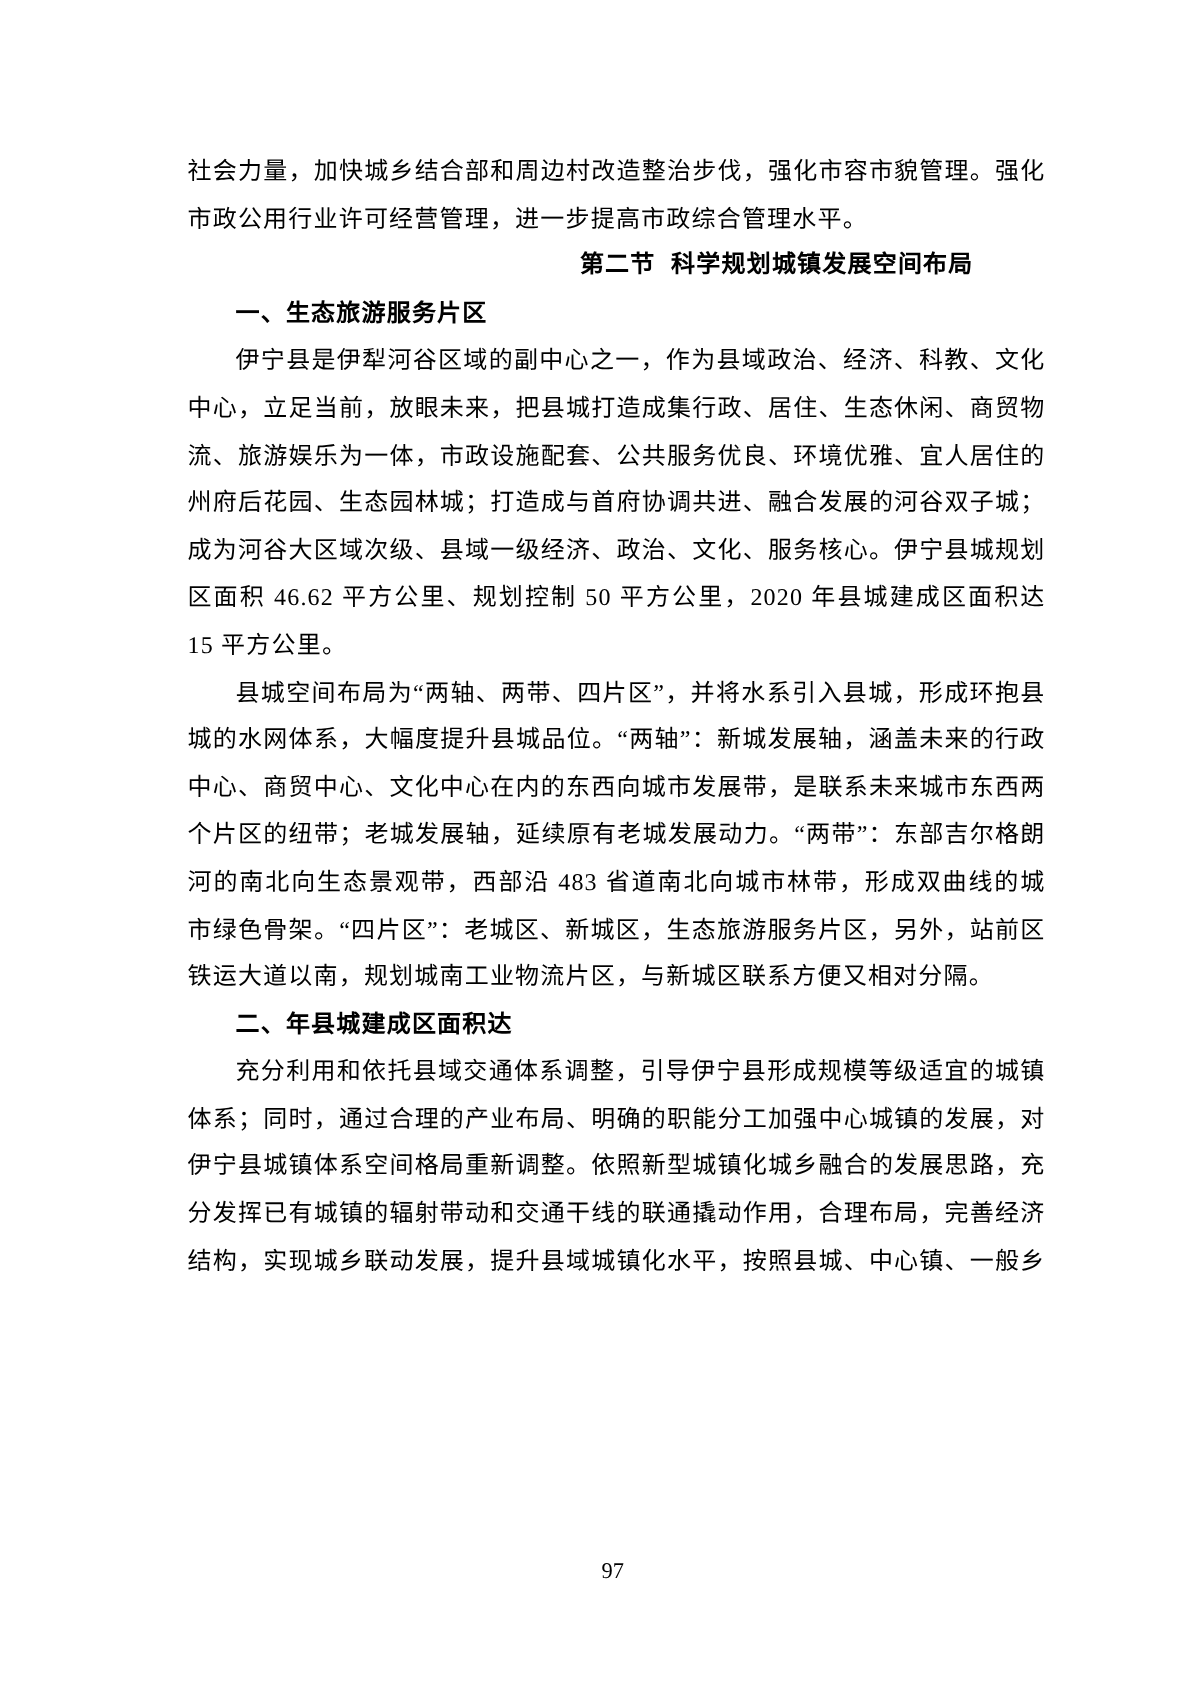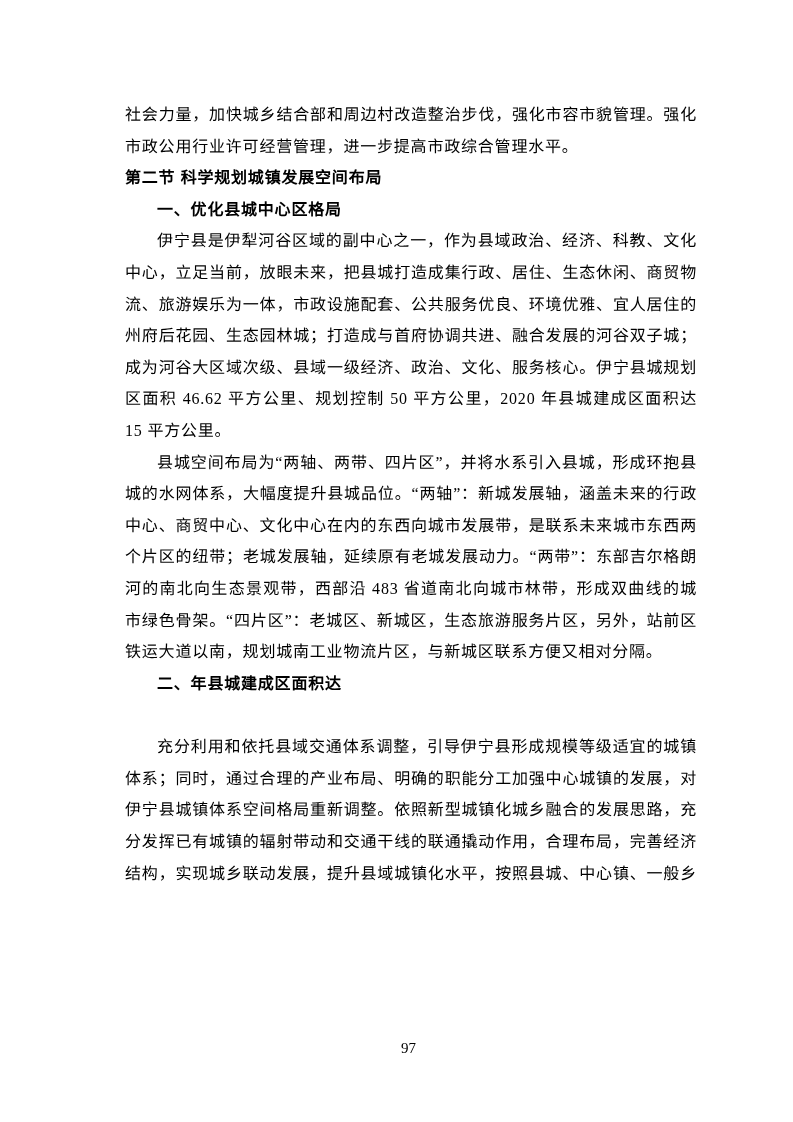--- a/index.html
+++ b/index.html
@@ -38,28 +38,27 @@
     text-align: justify;
   }
   p.body {
     text-indent: 2em;
   }
   p.body-noindent {
     text-indent: 0;
   }
   p.body-continues {
     text-align-last: justify;
-    margin-top: 32px;
   }
   p.section-heading {
-    text-align: left;
+    text-align: right;
     text-indent: 0;
     font-weight: bold;
     padding-right: 48px;
-    font-family: Liberation Sans, sans-serif;
+    font-family: Liberation Mono, monospace;
   }
   p.sub-heading {
     text-indent: 2em;
     font-weight: bold;
     font-family: "Liberation Sans", "DejaVu Sans", sans-serif;
   }
   .page-number {
     position: absolute;
     top: 1040px;
     left: 0;
@@ -70,20 +69,20 @@
     color: #000000;
   }
 </style>
 </head>
 <body>
 
 <div class="page">
   <div class="text-block">
     <p class="body-noindent">社会力量，加快城乡结合部和周边村改造整治步伐，强化市容市貌管理。强化市政公用行业许可经营管理，进一步提高市政综合管理水平。</p>
     <p class="section-heading">第二节 科学规划城镇发展空间布局</p>
-    <p class="sub-heading">一、优化县城中心区格局</p>
+    <p class="sub-heading">一、生态旅游服务片区</p>
     <p class="body">伊宁县是伊犁河谷区域的副中心之一，作为县域政治、经济、科教、文化中心，立足当前，放眼未来，把县城打造成集行政、居住、生态休闲、商贸物流、旅游娱乐为一体，市政设施配套、公共服务优良、环境优雅、宜人居住的州府后花园、生态园林城；打造成与首府协调共进、融合发展的河谷双子城；成为河谷大区域次级、县域一级经济、政治、文化、服务核心。伊宁县城规划区面积 46.62 平方公里、规划控制 50 平方公里，2020 年县城建成区面积达 15 平方公里。</p>
     <p class="body">县城空间布局为“两轴、两带、四片区”，并将水系引入县城，形成环抱县城的水网体系，大幅度提升县城品位。“两轴”：新城发展轴，涵盖未来的行政中心、商贸中心、文化中心在内的东西向城市发展带，是联系未来城市东西两个片区的纽带；老城发展轴，延续原有老城发展动力。“两带”：东部吉尔格朗河的南北向生态景观带，西部沿 483 省道南北向城市林带，形成双曲线的城市绿色骨架。“四片区”：老城区、新城区，生态旅游服务片区，另外，站前区铁运大道以南，规划城南工业物流片区，与新城区联系方便又相对分隔。</p>
     <p class="sub-heading">二、年县城建成区面积达</p>
     <p class="body body-continues">充分利用和依托县域交通体系调整，引导伊宁县形成规模等级适宜的城镇体系；同时，通过合理的产业布局、明确的职能分工加强中心城镇的发展，对伊宁县城镇体系空间格局重新调整。依照新型城镇化城乡融合的发展思路，充分发挥已有城镇的辐射带动和交通干线的联通撬动作用，合理布局，完善经济结构，实现城乡联动发展，提升县域城镇化水平，按照县城、中心镇、一般乡</p>
   </div>
   <div class="page-number">97</div>
 </div>
 
 </body></html>

